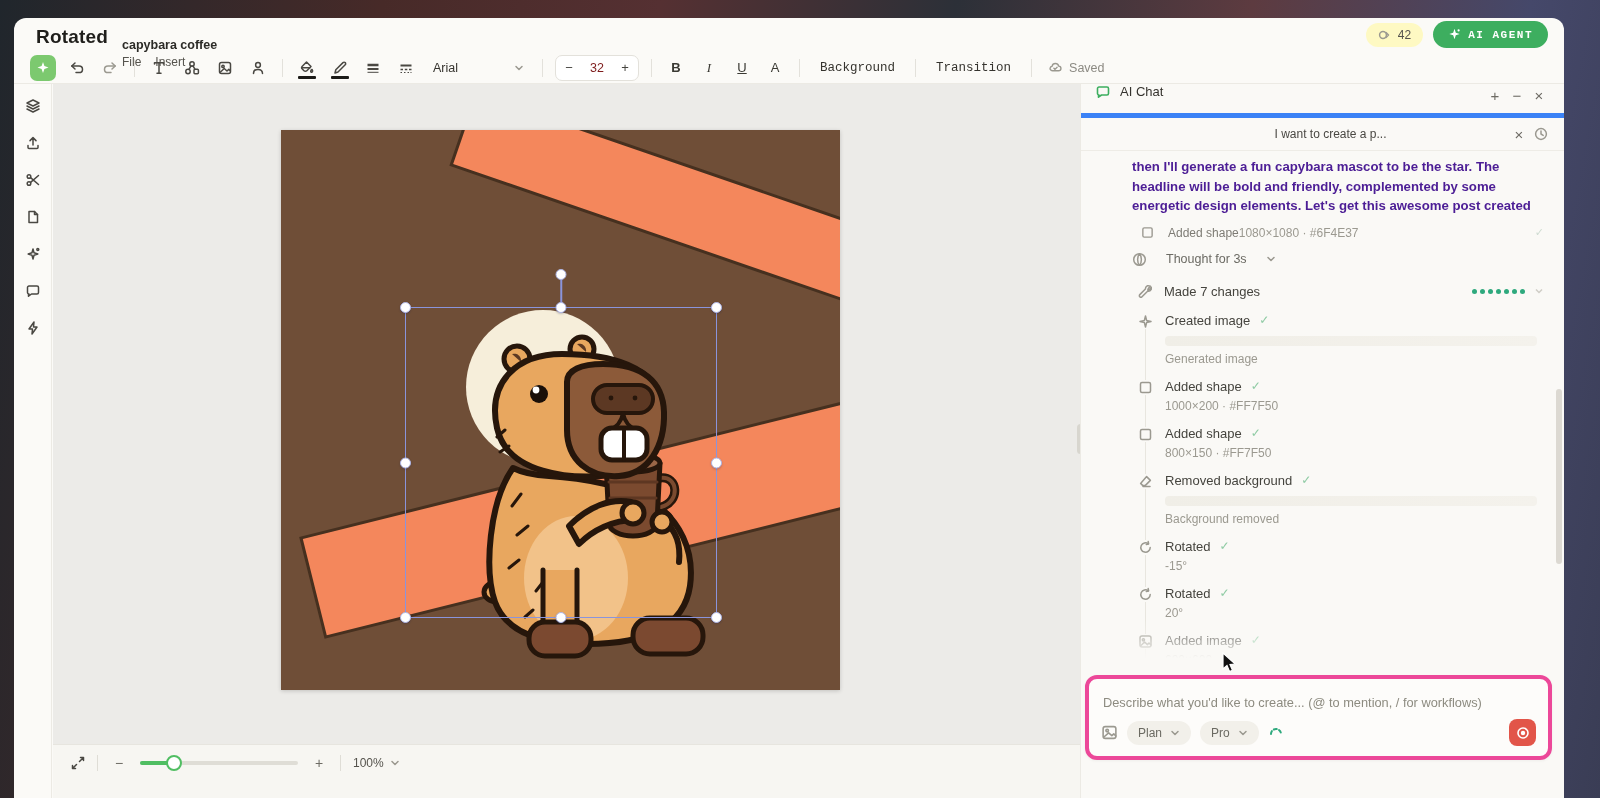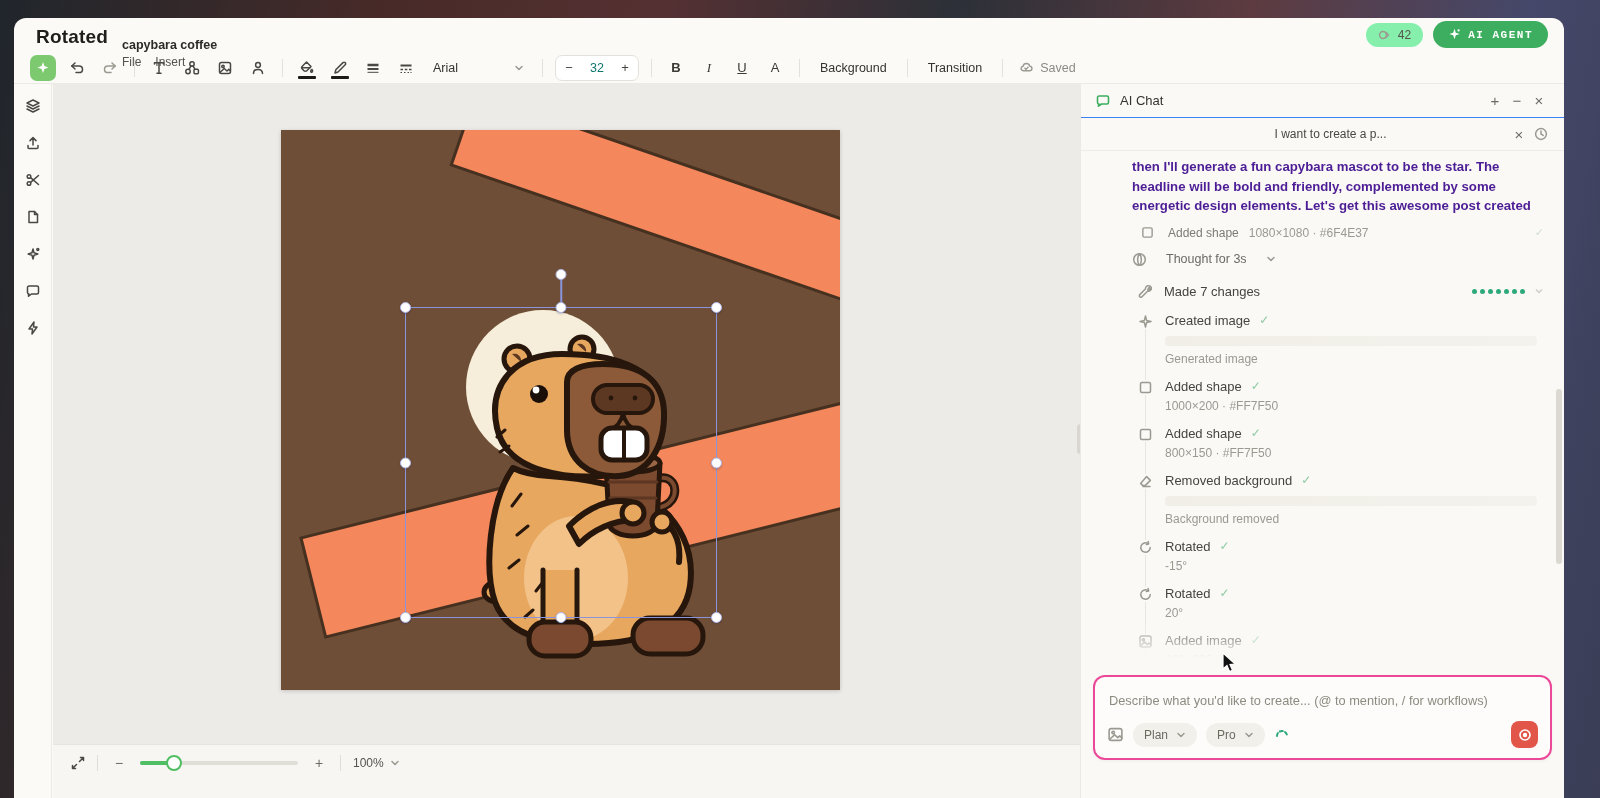--- a/index.html
+++ b/index.html
@@ -9,39 +9,39 @@
   
   .window { position:absolute; left:14px; top:18px; width:1550px; height:780px; background:#FBFAF7; border-radius:12px 12px 0 0; overflow:hidden; }
 
   .titlebar { position:absolute; left:0; top:0; width:100%; height:34px; }
   .logo { position:absolute; left:22px; top:8px; font-size:19px; font-weight:bold; color:#1f1e1b; letter-spacing:.2px; }
   .doc { position:absolute; left:108px; top:0px; }
   .doc-title { font-size:12.5px; font-weight:bold; color:#2c2b27; padding-top:20px; }
   .doc-menus { display:flex; gap:14px; font-size:12px; color:#55534d; margin-top:3px; }
   .doc-menus span { cursor:default; }
   .tb-right { position:absolute; right:16px; top:3px; display:flex; align-items:center; gap:10px; }
-  .credits-pill { display:flex; align-items:center; gap:8px; background:#86efac; border-radius:14px; padding:5px 12px; font-size:12px; color:#55534d; }
+  .credits-pill { display:flex; align-items:center; gap:8px; background:#fef9c3; border-radius:14px; padding:5px 12px; font-size:12px; color:#55534d; }
   .agent-btn { display:flex; align-items:center; gap:7px; background:#3DAE5F; color:#fff; border-radius:15px; padding:7px 15px; font-size:11px; font-weight:bold; letter-spacing:1.5px; font-family:"Liberation Mono", monospace; border:none; }
 
   
   .toolbar { position:absolute; left:0; top:34px; width:100%; height:32px; display:flex; align-items:center; padding-left:16px; gap:9px; border-bottom:1px solid #ECEAE4; }
   .tb-div { width:1px; height:18px; background:#E3E1DB; margin:0 3px; }
   .tbtn { display:flex; align-items:center; justify-content:center; width:24px; height:24px; border-radius:6px; background:transparent; border:none; cursor:pointer; }
   .tbtn svg { width:16px; height:16px; }
   .ai-sq { width:26px; height:26px; border-radius:7px; background:#7CC96F; display:flex; align-items:center; justify-content:center; border:none; }
   .underbar { position:relative; }
   .underbar::after { content:""; position:absolute; left:3px; right:3px; bottom:1px; height:3px; background:#1c1b18; border-radius:1px; }
   .font-select { display:flex; align-items:center; gap:56px; font-size:12.5px; color:#35332e; padding:0 6px; cursor:pointer; }
   .stepper { display:flex; align-items:center; border:1px solid #E3E1DB; border-radius:7px; overflow:hidden; background:#fff; }
   .stepper .st-btn { width:26px; height:24px; border:none; background:transparent; font-size:13px; color:#45443f; cursor:pointer; }
-  .stepper .st-val { width:30px; text-align:center; font-size:12.5px; color:#0f766e; }
+  .stepper .st-val { width:30px; text-align:center; font-size:12.5px; color:#7f1d1d; }
   .fmt { font-size:13px; color:#3a3933; width:24px; height:24px; display:flex; align-items:center; justify-content:center; background:none; border:none; cursor:pointer; }
   .fmt.it { font-style:italic; font-family:"Liberation Serif", serif; }
   .fmt.un { text-decoration:underline; }
-  .txt-btn { font-size:12.5px; color:#35332e; background:none; border:none; padding:0 8px; cursor:pointer; }
+  .txt-btn { font-size:12.5px; color:#35332e; background:none; border:none; padding:0 8px; cursor:pointer;font-family:Liberation Mono, monospace; }
   .saved { display:flex; align-items:center; gap:6px; font-size:12.5px; color:#8c8a83; padding-left:4px; }
 
   
   .main { position:absolute; left:0; top:66px; width:100%; bottom:0; }
   .sidebar { position:absolute; left:0; top:0; width:38px; bottom:0; border-right:1px solid #ECEAE4; display:flex; flex-direction:column; align-items:center; padding-top:14px; gap:21px; background:#FBFAF7; }
   .sb-icon { width:16px; height:16px; display:flex; cursor:pointer; }
   .sb-icon svg { width:16px; height:16px; }
 
   .canvas-area { position:absolute; left:39px; top:0; width:1027px; bottom:0; background:#ECEBE8; }
   .artboard { position:absolute; left:228px; top:46px; width:559px; height:560px; background:#6F4E37; box-shadow:0 1px 4px rgba(0,0,0,.18); overflow:hidden; }
@@ -61,34 +61,34 @@
   .zb-btn { background:none; border:none; font-size:14px; color:#6d6b64; cursor:pointer; width:18px; }
   .slider { position:relative; width:158px; height:4px; background:#DFDDD6; border-radius:2px; }
   .slider .fill { position:absolute; left:0; top:0; height:4px; width:34px; background:#50BE62; border-radius:2px; }
   .slider .knob { position:absolute; left:26px; top:-6px; width:16px; height:16px; border-radius:50%; background:#fff; border:2px solid #50BE62; }
   .zoom-val { display:flex; align-items:center; gap:6px; font-size:12px; color:#55534d; cursor:pointer; }
 
   .panel-grip { position:absolute; right:-4px; top:340px; width:7px; height:30px; border-radius:4px; background:#D8D6CF; }
 
   
   .chat { position:absolute; left:1066px; top:0; width:484px; bottom:0; background:#FAF9F6; border-left:1px solid #ECEAE4; }
-  .chat-head { position:absolute; left:0; top:0; width:100%; height:34px; display:flex; align-items:center; padding:0 14px; border-bottom:1px solid #3b82f6; }
+  .chat-head { position:absolute; left:0; top:0; width:100%; height:34px; display:flex; padding:0 14px; border-bottom:5px solid #3b82f6; }
   .chat-head .title { font-size:13px; color:#35332e; margin-left:9px; }
   .chat-head .spacer { flex:1; }
   .wbtn { background:none; border:none; color:#6d6b64; font-size:15px; width:22px; height:22px; cursor:pointer; display:flex; align-items:center; justify-content:center; }
   .chat-tabs { position:absolute; left:0; top:34px; width:100%; height:33px; display:flex; align-items:center; border-bottom:1px solid #EEECE6; padding:0 12px; }
   .chat-tab-title { flex:1; text-align:center; font-size:12px; color:#4a4843; padding-left:60px; }
   .chat-body { position:absolute; left:0; top:67px; width:100%; bottom:0; overflow:hidden; }
 
   .msg { padding:6px 20px 0 51px; font-size:13.2px; line-height:19.5px; color:#4c1d95;font-weight:bold; }
 
   .inline-row { display:flex; align-items:center; margin:10px 20px 0 60px; }
   .inline-row .sq { width:13px; height:13px; margin-right:14px; }
   .inline-row .t1 { font-size:12px; color:#7d7b74; }
-  .inline-row .t2 { font-size:12px; color:#9b9990; margin-left:10px; }
+  .inline-row .t2 { font-size:12px; color:#9b9990; }
   .inline-row .faint { margin-left:auto; font-size:11px; color:#cfdcd2; }
 
   .thought-row { display:flex; align-items:center; gap:19px; margin:12px 20px 0 51px; font-size:12.5px; color:#6b6a63; }
   .chev { width:10px; height:10px; }
 
   .changes-row { display:flex; align-items:center; margin:17px 20px 0 57px; font-size:13px; color:#45443e; }
   .changes-row .wr { width:14px; height:14px; margin-right:12px; }
   .dots { margin-left:auto; display:flex; gap:3px; align-items:center; }
   .dots i { width:5px; height:5px; border-radius:50%; background:#2EA97D; }
   .dots .chev { margin-left:6px; }
@@ -97,21 +97,21 @@
   .steps::before { content:""; position:absolute; left:7px; top:14px; bottom:6px; width:1px; background:#E8E6DF; }
   .step { position:relative; padding-left:27px; margin-bottom:13px; }
   .step .s-icon { position:absolute; left:0; top:1px; width:15px; height:15px; background:#FAF9F6; }
   .step .s-title { font-size:13px; color:#45443e; display:flex; align-items:center; gap:9px; }
   .check { color:#8FCBA4; font-size:12px; }
   .step .s-media { margin:8px 0 6px 0; height:10px; width:372px; border-radius:4px; background:linear-gradient(90deg,#F0EEE7,#F4F2EC); }
   .step .s-sub { margin-top:5px; font-size:12px; color:#9b9990; }
 
   .fade { position:absolute; left:0; right:0; bottom:130px; height:48px; background:linear-gradient(180deg, rgba(250,249,246,0), #FAF9F6 80%); pointer-events:none; }
 
-  .input-card { position:absolute; left:12px; right:12px; bottom:38px; height:85px; background:#FDFCFA; border:2px solid #ec4899; border-radius:12px; box-shadow:0 1px 3px rgba(40,38,30,.05); padding:14px 14px 10px 14px; }
+  .input-card { position:absolute; left:4px; right:12px; bottom:38px; height:85px; background:#FDFCFA; border:4px solid #ec4899; border-radius:12px; box-shadow:0 1px 3px rgba(40,38,30,.05); padding:14px 14px 10px 14px; }
   .input-card input { width:100%; border:none; outline:none; background:transparent; font-size:12.8px; color:#45443e; font-family:"Liberation Sans", sans-serif; }
   .input-card input::placeholder { color:#8d8b80; }
   .input-controls { position:absolute; left:12px; right:12px; bottom:10px; display:flex; align-items:center; gap:9px; }
   .ic-img { width:17px; height:17px; }
   .pill { display:flex; align-items:center; gap:8px; background:#F2F0EA; border:none; border-radius:13px; padding:5px 11px; font-size:12px; color:#6b6a62; cursor:pointer; }
   .mini-credit { width:16px; height:16px; }
   .send-btn { margin-left:auto; width:27px; height:27px; border-radius:8px; background:#E25549; border:none; display:flex; align-items:center; justify-content:center; cursor:pointer; }
 
   .chat-scrollthumb { position:absolute; right:2px; top:305px; width:6px; height:175px; border-radius:3px; background:#DCD9D2; }
 

